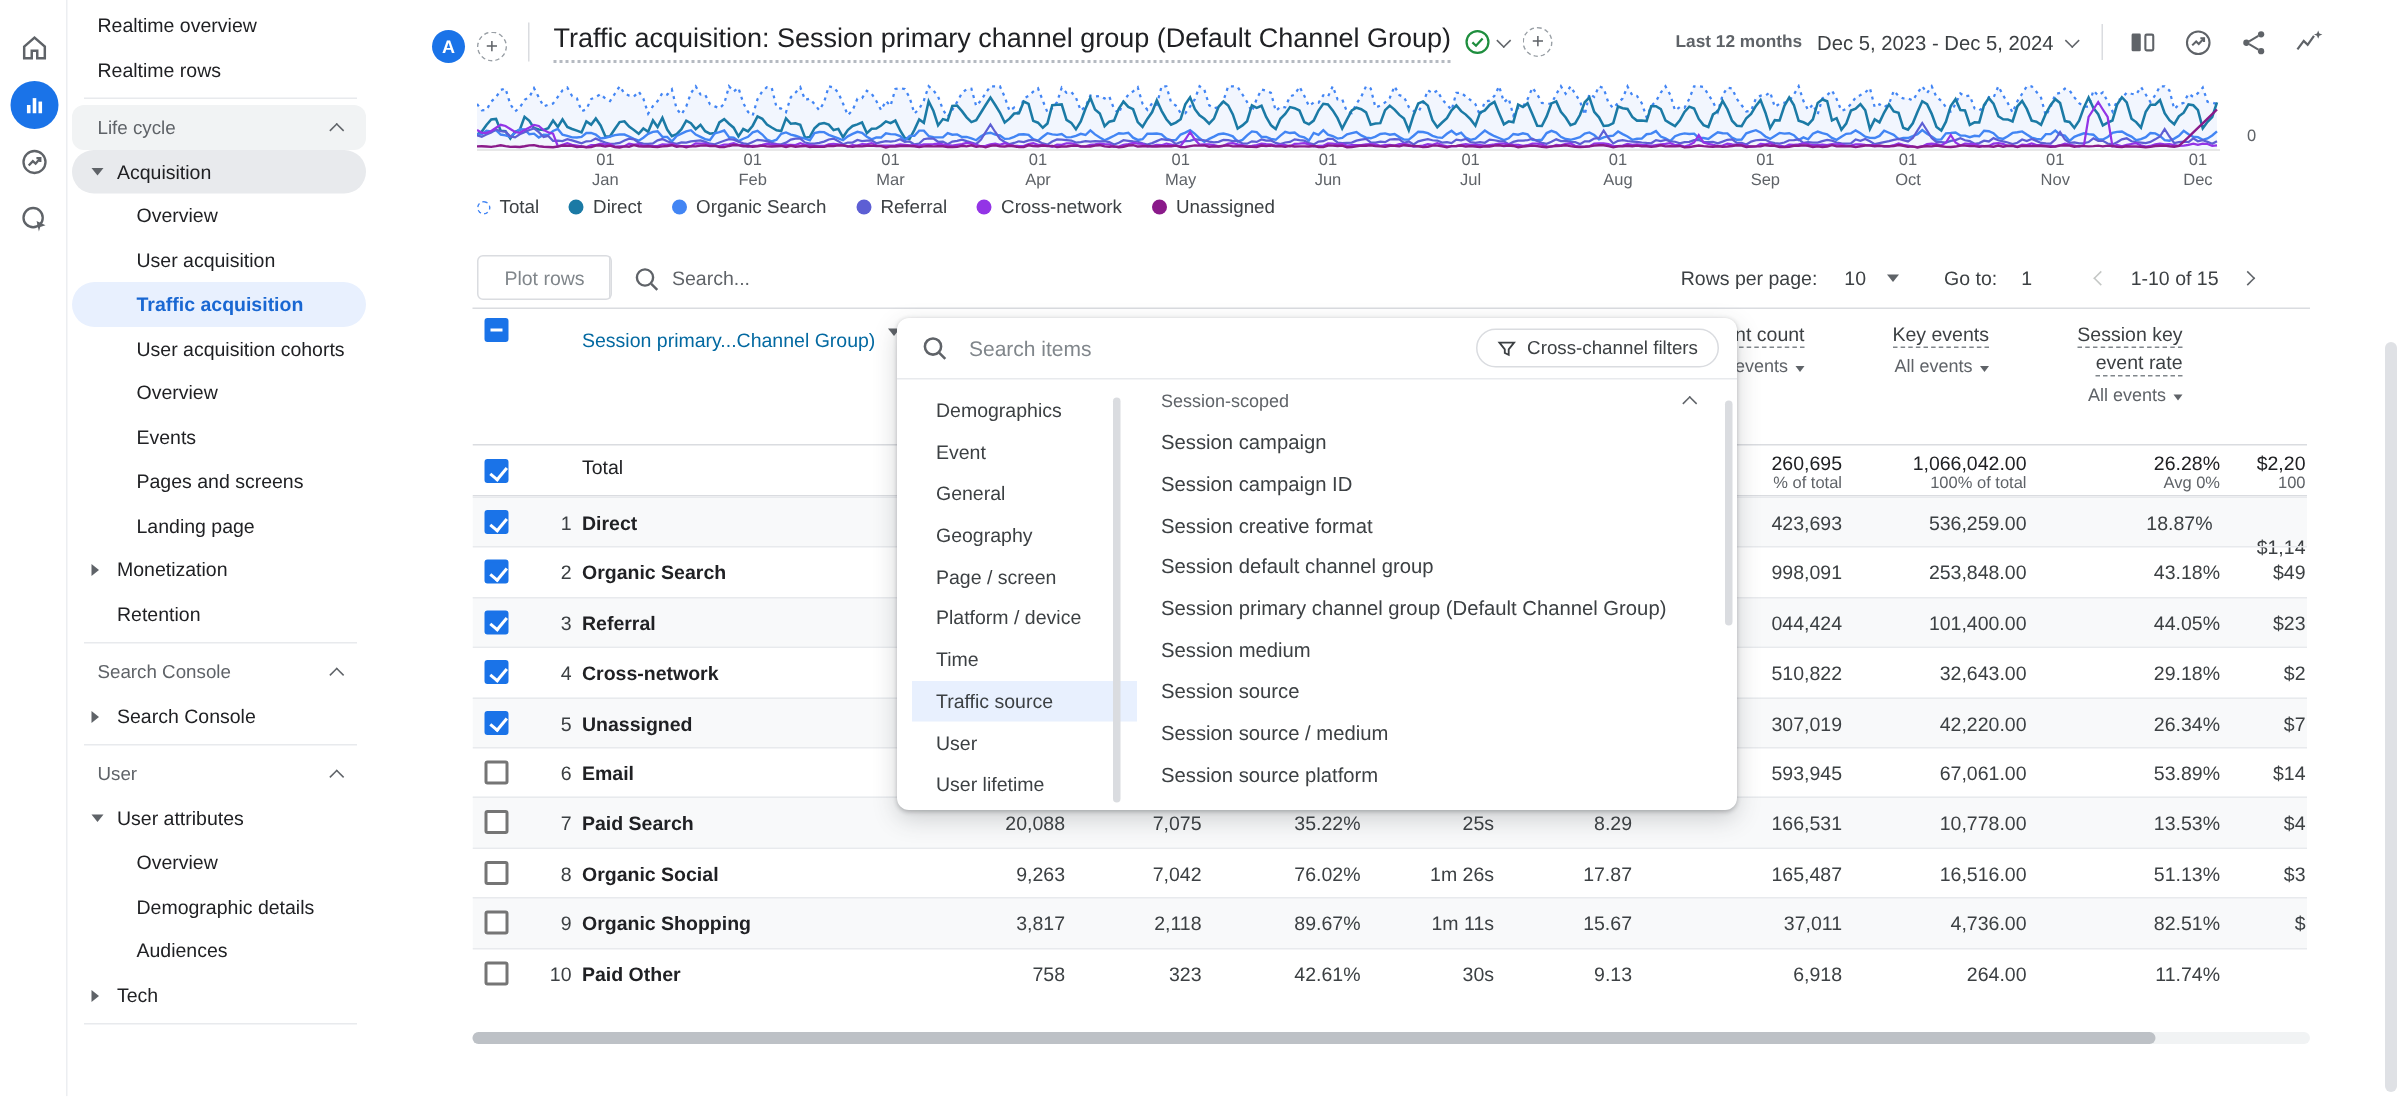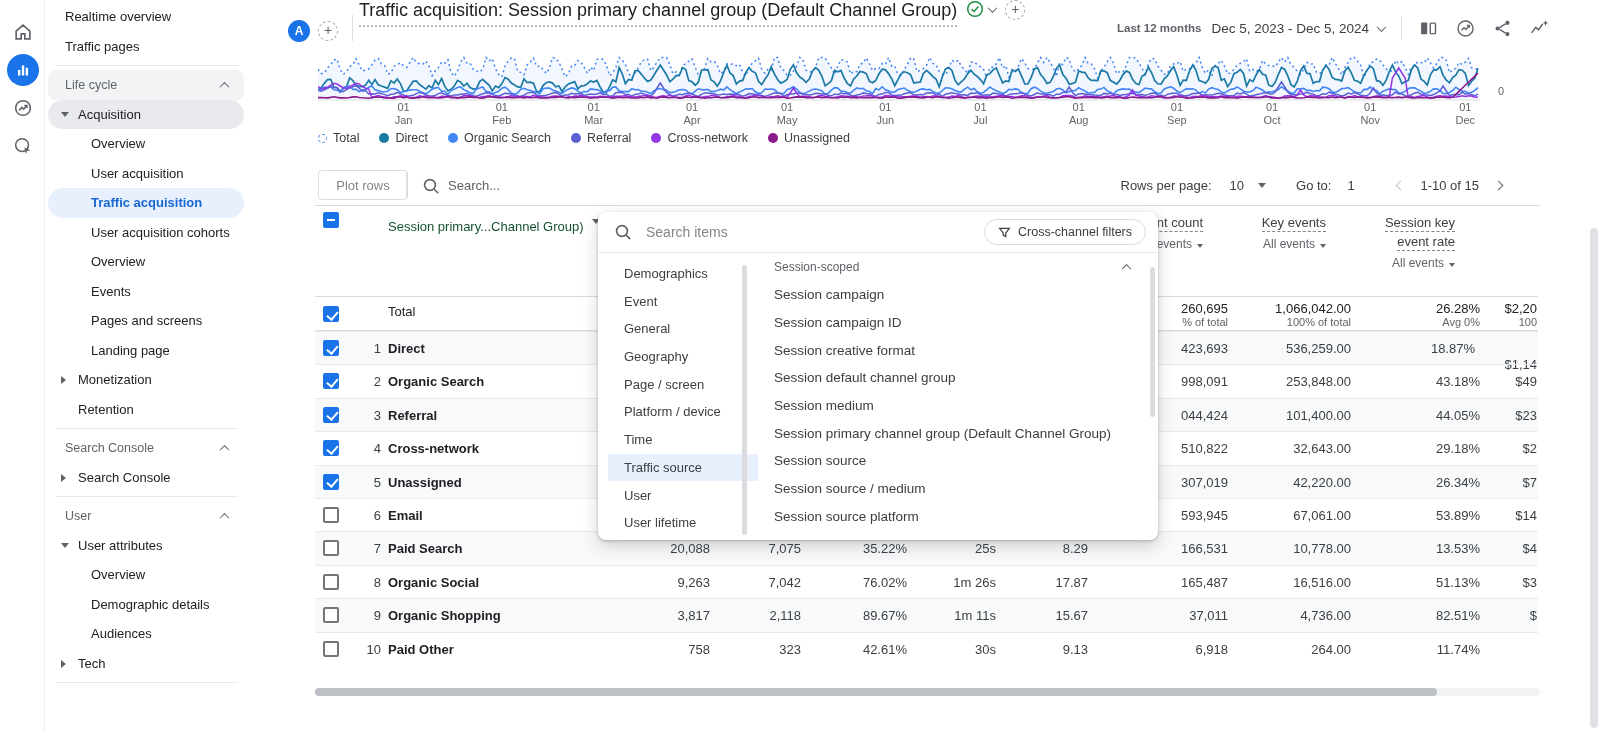--- a/index.html
+++ b/index.html
@@ -37,21 +37,21 @@
   .srow .tri-right{top:11px}
   .ssection .chev{position:absolute;right:16px;top:12px}
 
   
   .main{position:absolute;left:248px;top:0;width:1352px;height:731px;background:#fff}
 
   
   .avatar{position:absolute;left:40px;top:20px;width:22px;height:22px;border-radius:50%;background:#1a73e8;color:#fff;font-size:12px;font-weight:bold;display:flex;align-items:center;justify-content:center;cursor:pointer}
   .addchip{position:absolute;width:20px;height:20px;border:1.4px dashed #9aa0a6;border-radius:50%;color:#5f6368;font-size:14px;line-height:17px;text-align:center;cursor:pointer}
   .vdiv{position:absolute;width:1px;background:#dadce0}
-  .titlewrap{position:absolute;left:111px;top:0;height:56px;display:flex;align-items:flex-start;gap:9px}
+  .titlewrap{position:absolute;left:121px;top:0;height:56px;display:flex;align-items:center;gap:9px}
   .title{font-size:18px;color:#202124;border-bottom:2px dotted #b5bac1;padding-bottom:4px;white-space:nowrap;cursor:text}
   .badge{display:flex;align-items:center;gap:5px;cursor:pointer}
   .topbar-right{position:absolute;right:50px;top:0;height:56px;display:flex;align-items:center}
   .range-label{font-size:11.5px;color:#5f6368;font-weight:bold;margin-right:10px}
   .range-date{font-size:13.5px;color:#3c4043;cursor:pointer}
   .topbar-right .chev{margin:0 0 0 9px}
   .tb-icon{width:22px;height:22px;margin-left:15px;cursor:pointer;display:flex;align-items:center;justify-content:center}
   .tb-icon svg{width:21px;height:21px}
   .tb-vdiv{width:1px;height:24px;background:#dadce0;margin-left:16px}
 
@@ -80,21 +80,21 @@
   .pag .chev{cursor:pointer}
   .pag .chev.disabled{border-color:#c4c7c5;cursor:default}
 
   
   .card{position:absolute;left:67px;top:205px;width:1225px;height:462px;border-top:1px solid #dadce0;background:#fff;overflow:hidden}
   .thead{position:absolute;left:0;top:0;width:1223px;height:90px}
   .cb{position:absolute;width:16px;height:16px;border:2px solid #757575;border-radius:2px;background:#fff;cursor:pointer}
   .cb.on,.cb.ind{background:#1a73e8;border-color:#1a73e8}
   .cb.on::after{content:"";position:absolute;left:4px;top:0.5px;width:4.5px;height:9px;border:solid #fff;border-width:0 2px 2px 0;transform:rotate(40deg)}
   .cb.ind::after{content:"";position:absolute;left:2px;top:5px;width:8px;height:2px;background:#fff}
-  .dimhead{position:absolute;left:73px;top:13px;display:flex;gap:8px;font-size:13px;color:#14532d;cursor:pointer}
+  .dimhead{position:absolute;left:73px;top:13px;display:flex;gap:8px;font-size:13px;color:#0369a1;cursor:pointer}
   .mh{position:absolute;top:9px;text-align:right;font-size:13px;color:#3c4043}
   .mh .dotted{display:inline-block;border-bottom:1px dashed #80868b;padding-bottom:1px;margin-bottom:2px}
   .mh .mh-sel{margin-top:3px;color:#5f6368;font-size:12px;cursor:pointer;white-space:nowrap}
   .mh .tri-down{margin-left:5px;border-top-width:4px;border-left-width:3.5px;border-right-width:3.5px}
   .trow{position:absolute;left:0;width:1223px}
   .trow.total{top:90px;height:35px;border-top:1px solid #dadce0;border-bottom:1px solid #dadce0}
   .trow.data{height:33.4px;border-top:1px solid #e8eaed}
   .trow.data:first-of-type{border-top:none}
   .trow.stripe{background:#f8f9fa}
   .cell{position:absolute;top:0;height:100%;text-align:right;font-size:13px;color:#3c4043;line-height:33.4px;white-space:nowrap}
@@ -159,21 +159,21 @@
           <path d="M13.5 13.5 L20 16.5 L16.2 17.8 L15.2 21 Z" fill="#5f6368" stroke="none"></path>
         </svg>
     </div>
   </nav>
 
   <aside class="sidebar" id="sidebar">
       <div class="srow sitem">
         <span>Realtime overview</span>
       </div>
       <div class="srow sitem">
-        <span>Traffic pages</span>
+        <span>Realtime rows</span>
       </div>
       <div class="sdivider-wrap">
         <div class="line"></div>
       </div>
       <div class="srow ssection bg">
         <span>Life cycle</span>
         <span class="chev up"></span>
       </div>
       <div class="srow sgroup active">
         <span class="tri-down"></span>
@@ -621,22 +621,22 @@
       <div class="plist">
         <div class="plist-head">
           <span>Session-scoped</span>
           <span class="chev up"></span>
         </div>
         <div id="plist-items">
             <div class="pitem">Session campaign</div>
             <div class="pitem">Session campaign ID</div>
             <div class="pitem">Session creative format</div>
             <div class="pitem">Session default channel group</div>
+            <div class="pitem">Session primary channel group (Default Channel Group)</div>
             <div class="pitem">Session medium</div>
-            <div class="pitem">Session primary channel group (Default Channel Group)</div>
             <div class="pitem">Session source</div>
             <div class="pitem">Session source / medium</div>
             <div class="pitem">Session source platform</div>
           </div>
       </div>
       <div class="pscroll-right"></div>
     </div>
 
   </main>
 

